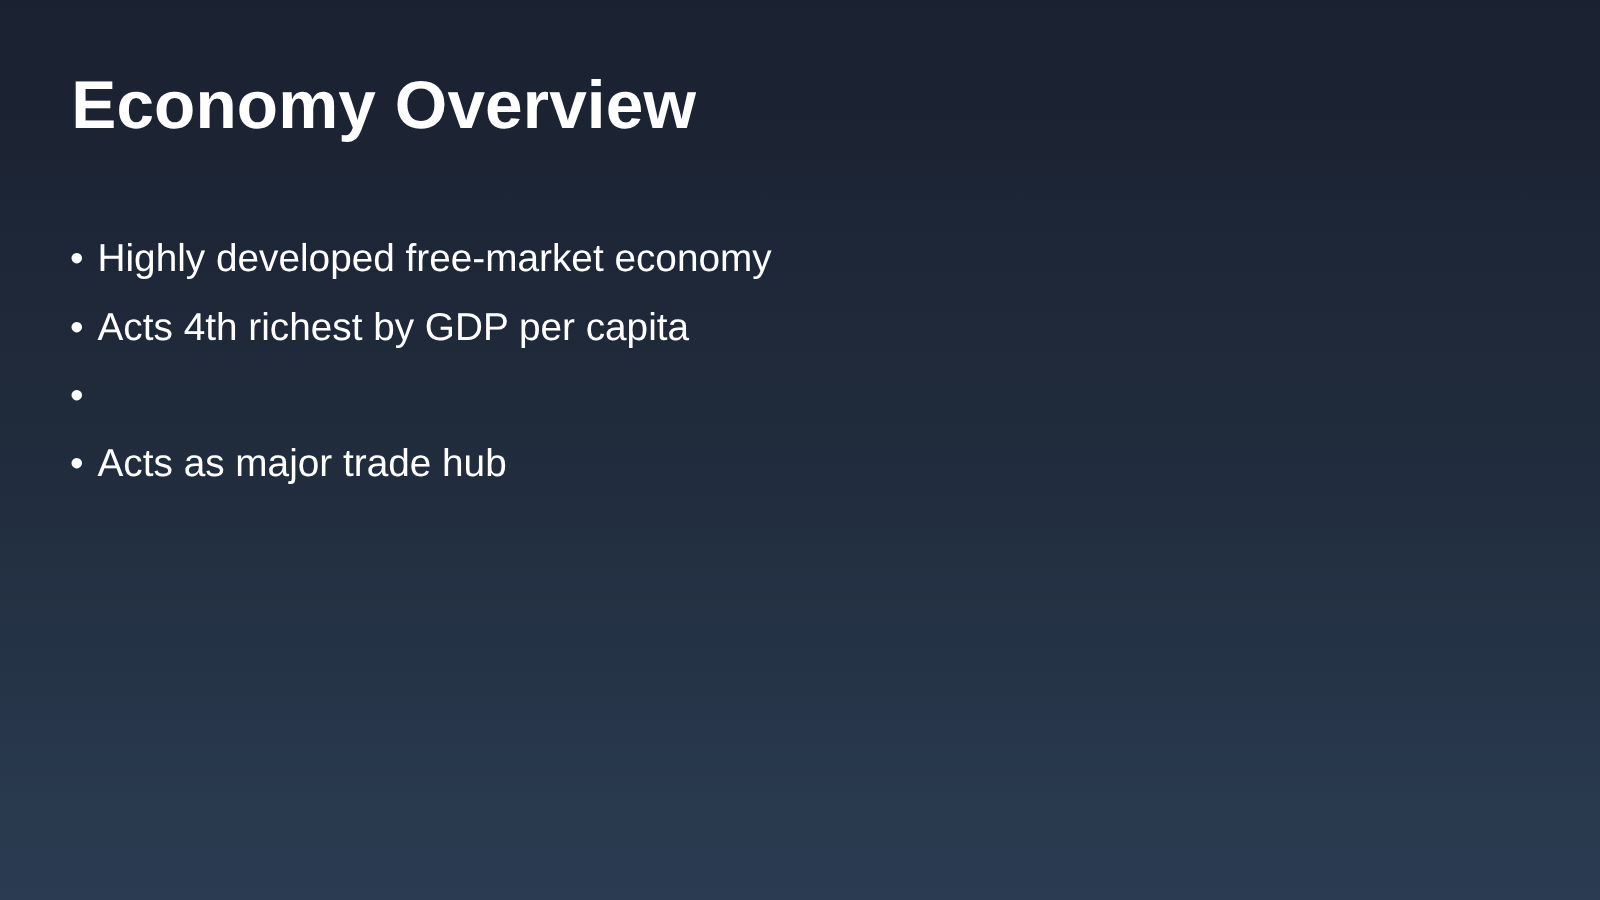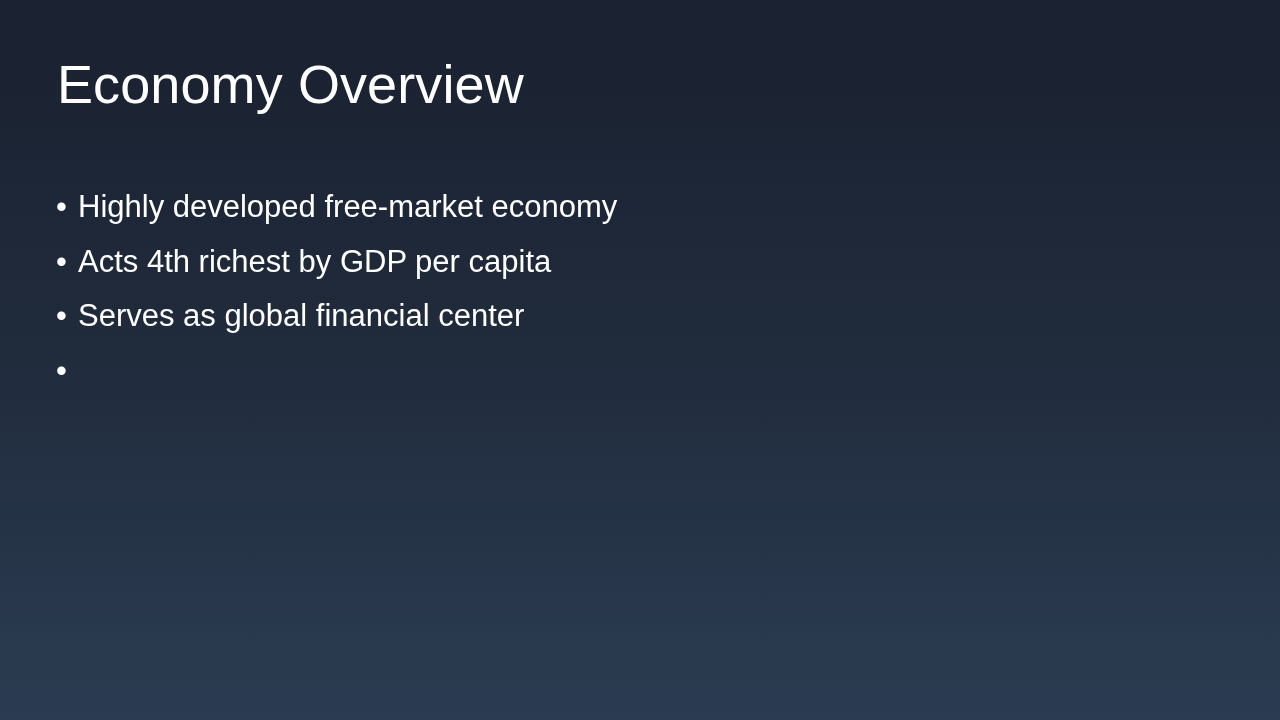--- a/index.html
+++ b/index.html
@@ -22,21 +22,21 @@
     height: 720px;
     background: linear-gradient(180deg, #1a2130 0%, #202b3c 48%, #2b3c52 100%);
     overflow: hidden;
   }
 
   .slide-title {
     position: absolute;
     left: 57px;
     top: 56px;
     font-size: 54px;
-    font-weight: 400;
+    font-weight: 700;
     line-height: 1.05;
     letter-spacing: 0.1px;
     color: #ffffff;
     white-space: nowrap;
   }
 
   .bullet-list {
     position: absolute;
     left: 56px;
     top: 186px;
@@ -86,22 +86,22 @@
       <span class="bullet-text">Highly developed free-market economy</span>
     </li>
 
     <li class="bullet-item">
       <span class="bullet-marker">•</span>
       <span class="bullet-text">Acts 4th richest by GDP per capita</span>
     </li>
 
     <li class="bullet-item">
       <span class="bullet-marker">•</span>
-      <span class="bullet-text">Serves as global financial center</span>
     </li>
 
     <li class="bullet-item">
       <span class="bullet-marker">•</span>
+      <span class="bullet-text">Acts as major trade hub</span>
     </li>
 
   </ul>
 
 </div>
 
 </body></html>

